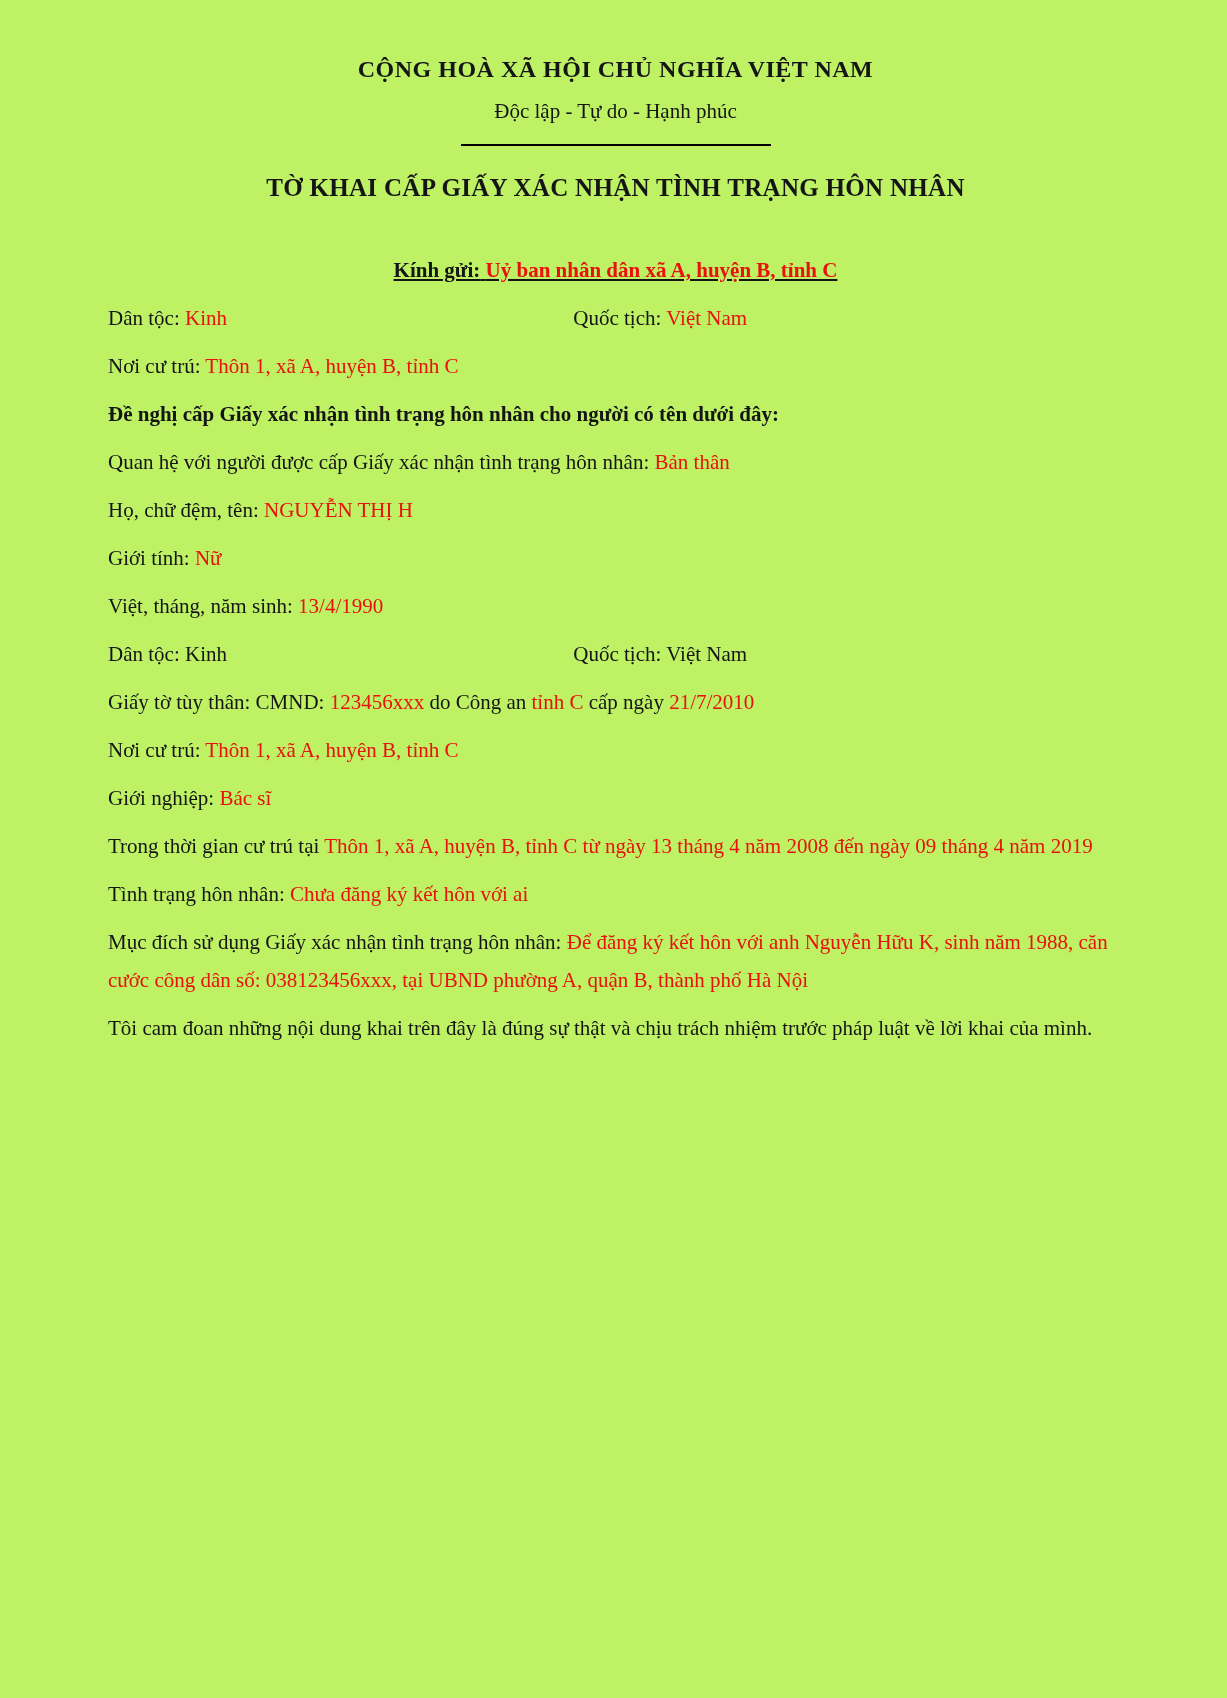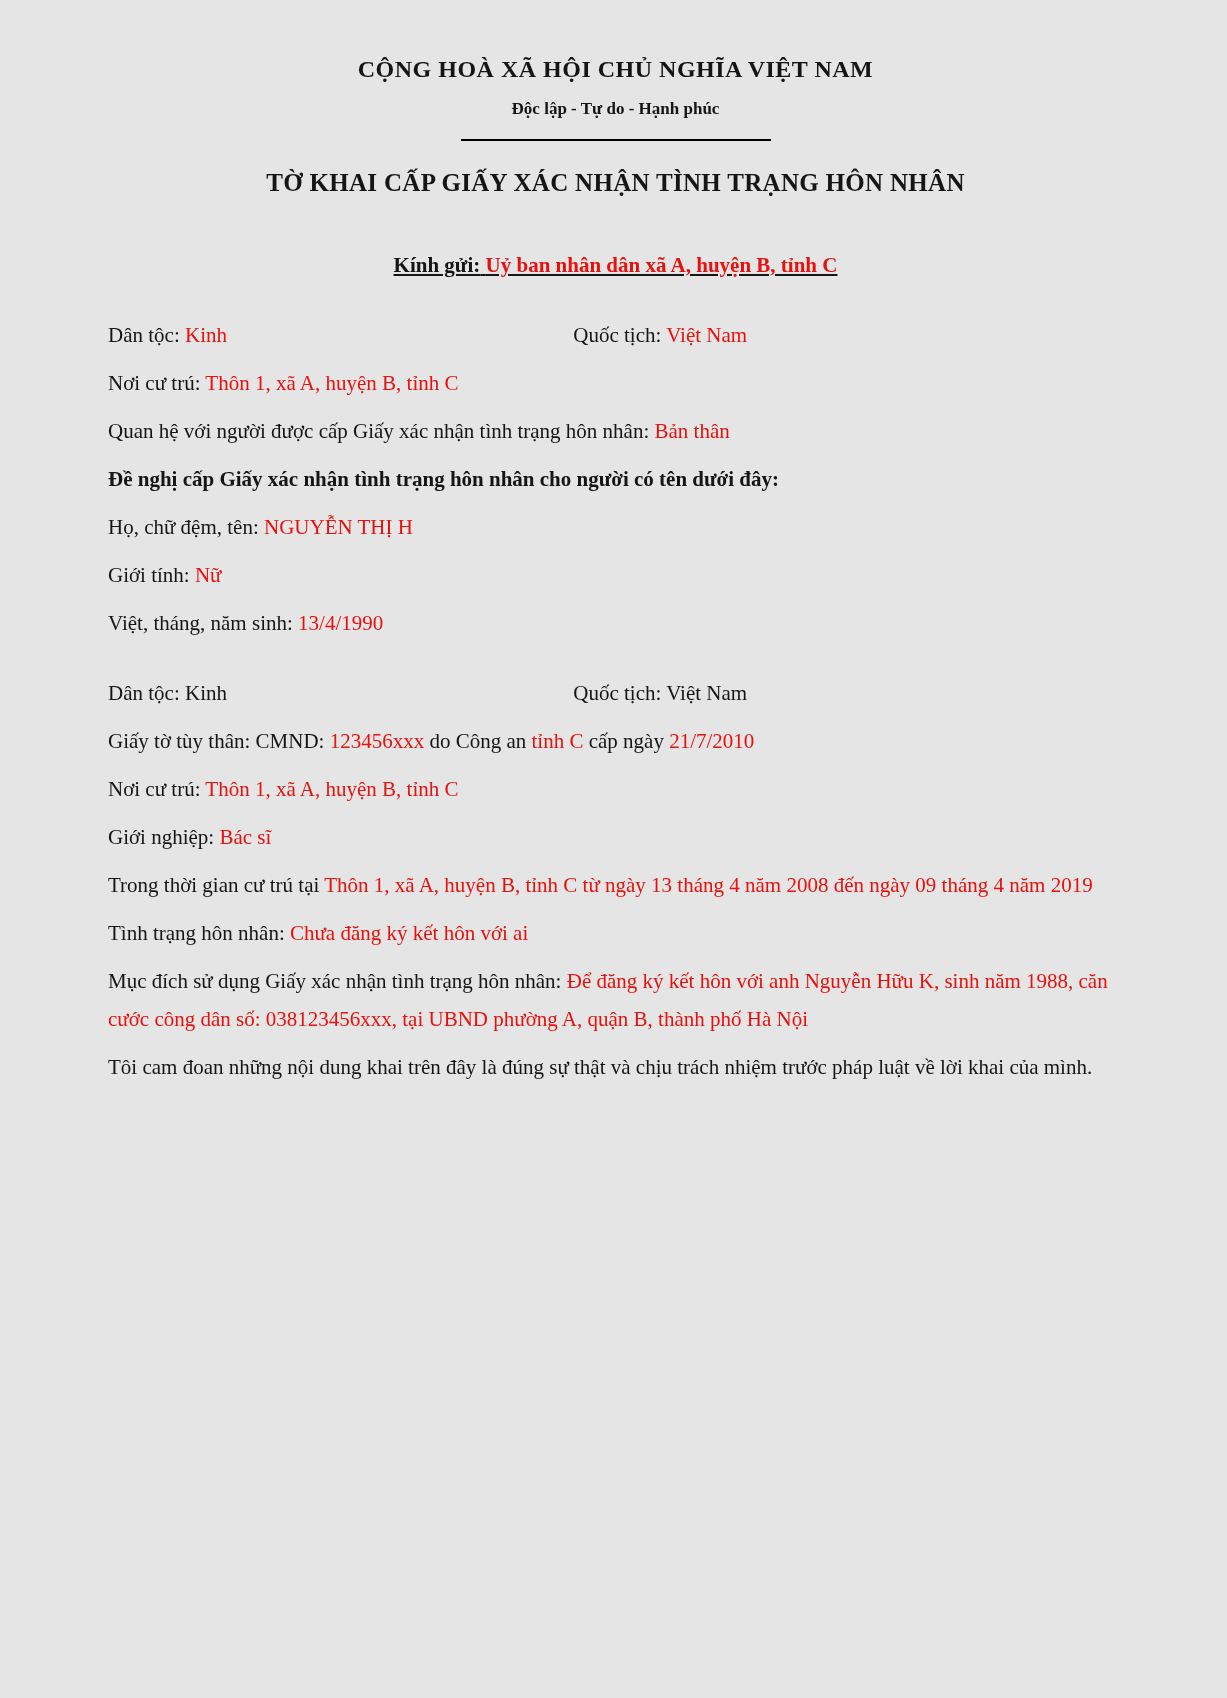--- a/index.html
+++ b/index.html
@@ -2,42 +2,42 @@
 <html style="--red: #e8110d; --ink: #151515;"><head>
 <meta charset="utf-8">
 <style>
   :root { --red:#e8110d; --ink:#151515; }
   * { margin:0; padding:0; box-sizing:border-box; }
   html,body { background:#ffffff; }
   .page {
     position:relative;
     width:1227px; height:1698px;
     margin:0 auto;
-    background:#e5e5e5;
+    background:#bef264;
     font-family:"Liberation Serif","DejaVu Serif",serif;
     color:var(--ink);
     overflow:hidden;
   }
   .content { padding:56px 104px 0 108px; }
 
   
   .hdr { text-align:center; }
   .hdr-national { font-size:24px; font-weight:bold; letter-spacing:.5px; }
-  .hdr-motto    { font-size:17px; font-weight:bold; margin-top:16px;text-align:center; }
+  .hdr-motto    { font-size:21px; font-weight:normal; margin-top:16px;text-align:center; }
   .hdr-rule     { width:310px; height:2px; background:#000; margin:20px auto 0 auto; }
   .form-title   { font-size:25px; font-weight:bold; margin-top:28px; letter-spacing:.3px; }
 
   
   .body { margin-top:44px; font-size:21px; }
   .row { line-height:38px; padding:5px 0; }
   .row.center { text-align:center;text-decoration:underline; }
   .bold { font-weight:bold; }
   .red { color:var(--red); }
   .italic { font-style:italic; }
-  .col1 { display:inline-block; width:460px;margin-top:22px; }
+  .col1 { display:inline-block; width:460px; }
 
   
   .sig {
     width:530px;
     margin:16px 0 0 auto;
     text-align:center;
     font-size:21px;
   }
   .sig .row { padding:6px 0; }
   .sig-role { font-weight:bold; }
@@ -73,26 +73,26 @@
           <span>Quốc tịch:</span>
           <span class="red">Việt Nam</span>
         </span>
       </div>
 
       <div class="row">
         <span>Nơi cư trú:</span>
         <span class="red">Thôn 1, xã A, huyện B, tỉnh C</span>
       </div>
 
+      <div class="row bold">Đề nghị cấp Giấy xác nhận tình trạng hôn nhân cho người có tên dưới đây:</div>
+
       <div class="row">
         <span>Quan hệ với người được cấp Giấy xác nhận tình trạng hôn nhân:</span>
         <span class="red">Bản thân</span>
       </div>
-
-      <div class="row bold">Đề nghị cấp Giấy xác nhận tình trạng hôn nhân cho người có tên dưới đây:</div>
 
       <div class="row">
         <span>Họ, chữ đệm, tên:</span>
         <span class="red">NGUYỄN THỊ H</span>
       </div>
 
       <div class="row">
         <span>Giới tính:</span>
         <span class="red">Nữ</span>
       </div>

